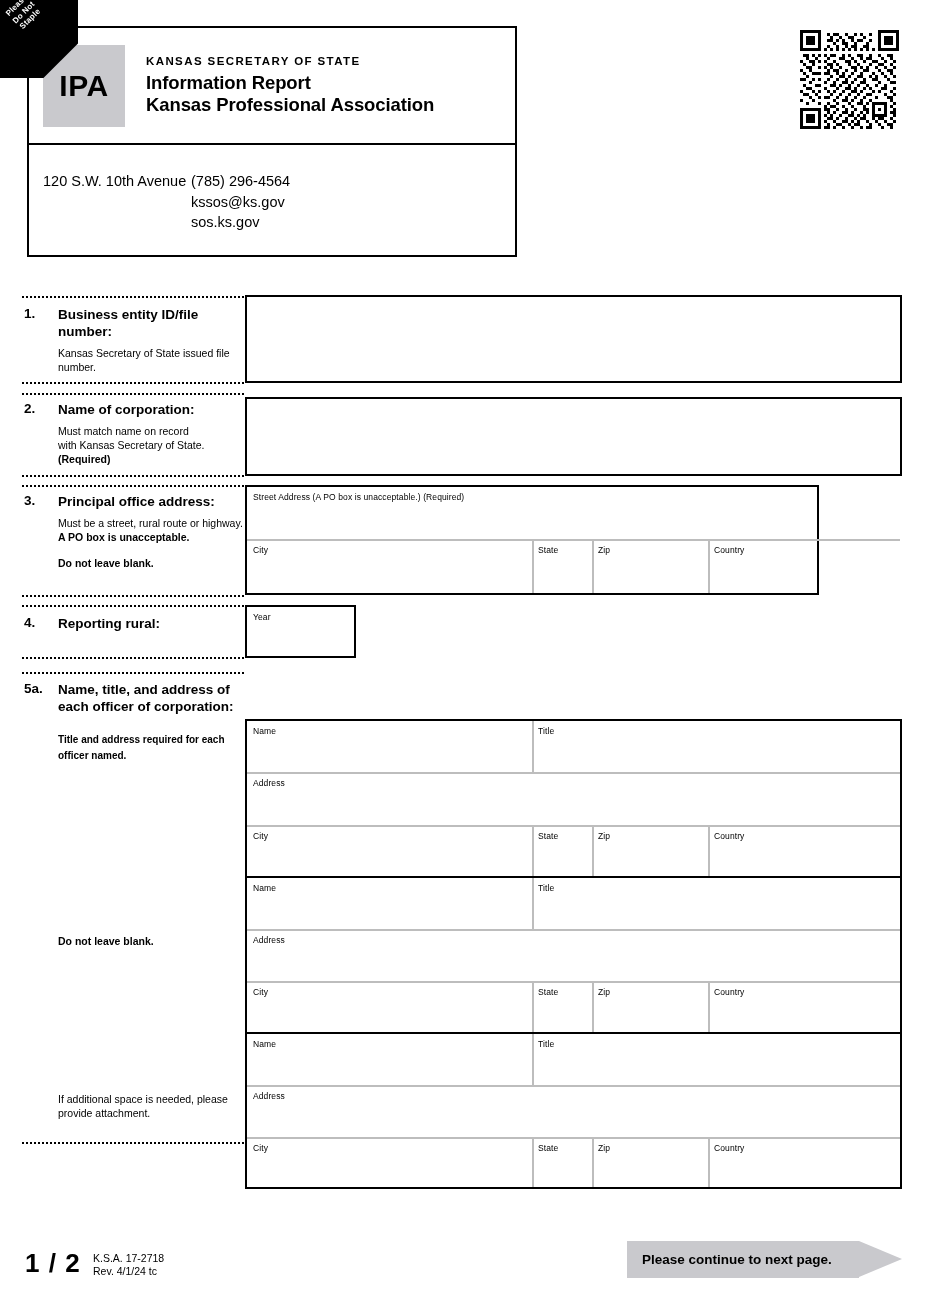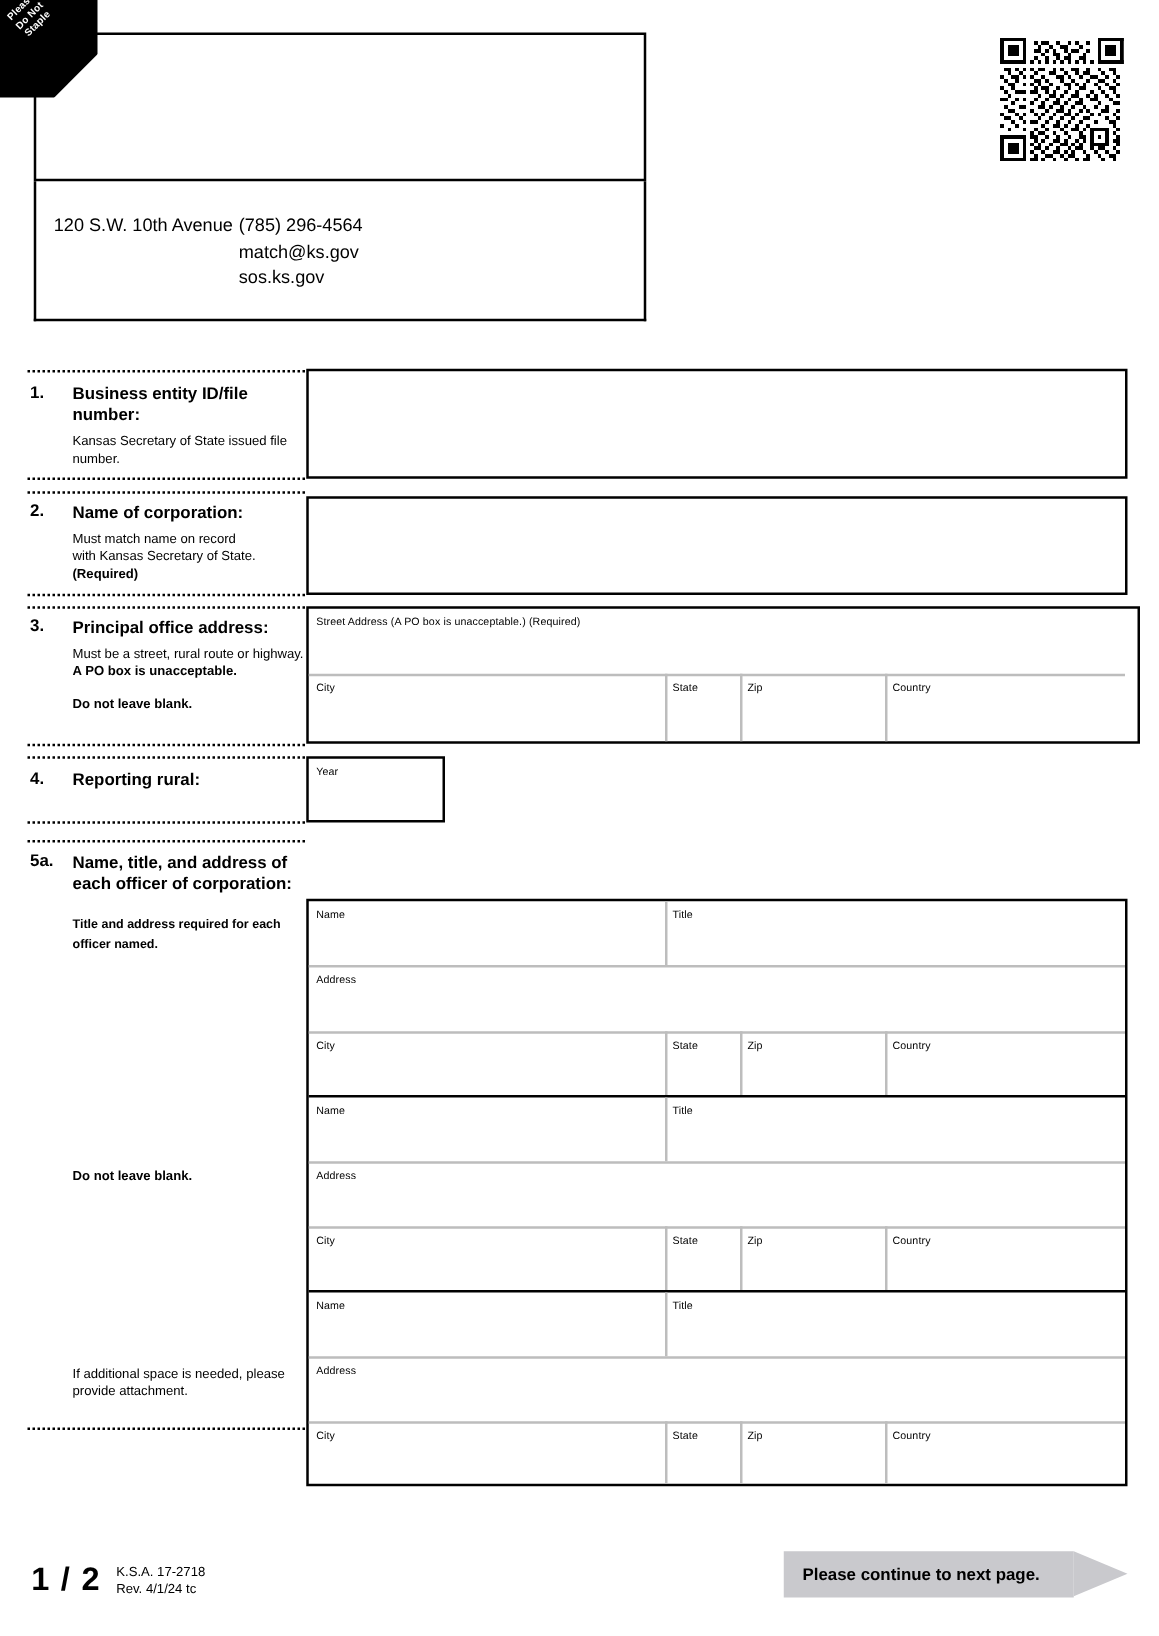--- a/index.html
+++ b/index.html
@@ -229,28 +229,34 @@
   <div class="tri"></div>
   <div class="txt">
     <div>Please</div>
     <div>Do Not</div>
     <div>Staple</div>
   </div>
 </div>
 
 <div id="header-block">
   <div id="header-title-box">
+    <div id="logo-badge">IPA</div>
+    <div id="header-titles">
+      <div id="agency-name">KANSAS SECRETARY OF STATE</div>
+      <div id="form-title">Information Report</div>
+      <div id="form-subtitle">Kansas Professional Association</div>
+    </div>
   </div>
   <div id="header-contact-box">
     <div id="contact-left">
       <div>120 S.W. 10th Avenue</div>
     </div>
     <div id="contact-right">
       <div>(785) 296-4564</div>
-      <div>match@ks.gov</div>
+      <div>kssos@ks.gov</div>
       <div>sos.ks.gov</div>
     </div>
   </div>
 </div>
 
 <div id="qr-code">
   <svg viewBox="0 0 33 33" shape-rendering="crispEdges" aria-hidden="true">
     <rect width="33" height="33" fill="#ffffff"></rect>
     <g fill="#000000">
 
@@ -570,21 +576,21 @@
     <span class="num">3.</span>
     <div class="q-title">Principal office address:</div>
     <div class="q-note">
       <span>Must be a street, rural route or highway. </span><b>A PO box is unacceptable.</b>
     </div>
     <div class="q-note" style="margin-top:12px;">
       <b>Do not leave blank.</b>
     </div>
   </div>
 
-  <div class="fieldbox" style="left:223px; top:0px; width:667px; height:110px;">
+  <div class="fieldbox" style="left:223px; top:0px; width:574px; height:110px;">
     <div class="subfield-label" style="left:6px; top:5px;">Street Address (A PO box is unacceptable.) (Required)</div>
     <div class="hrule" style="left:0; top:52px; width:653px;"></div>
     <div class="subfield-label" style="left:6px; top:58px;">City</div>
     <div class="vrule" style="left:285px; top:52px; height:54px;"></div>
     <div class="subfield-label" style="left:291px; top:58px;">State</div>
     <div class="vrule" style="left:345px; top:52px; height:54px;"></div>
     <div class="subfield-label" style="left:351px; top:58px;">Zip</div>
     <div class="vrule" style="left:461px; top:52px; height:54px;"></div>
     <div class="subfield-label" style="left:467px; top:58px;">Country</div>
   </div>

